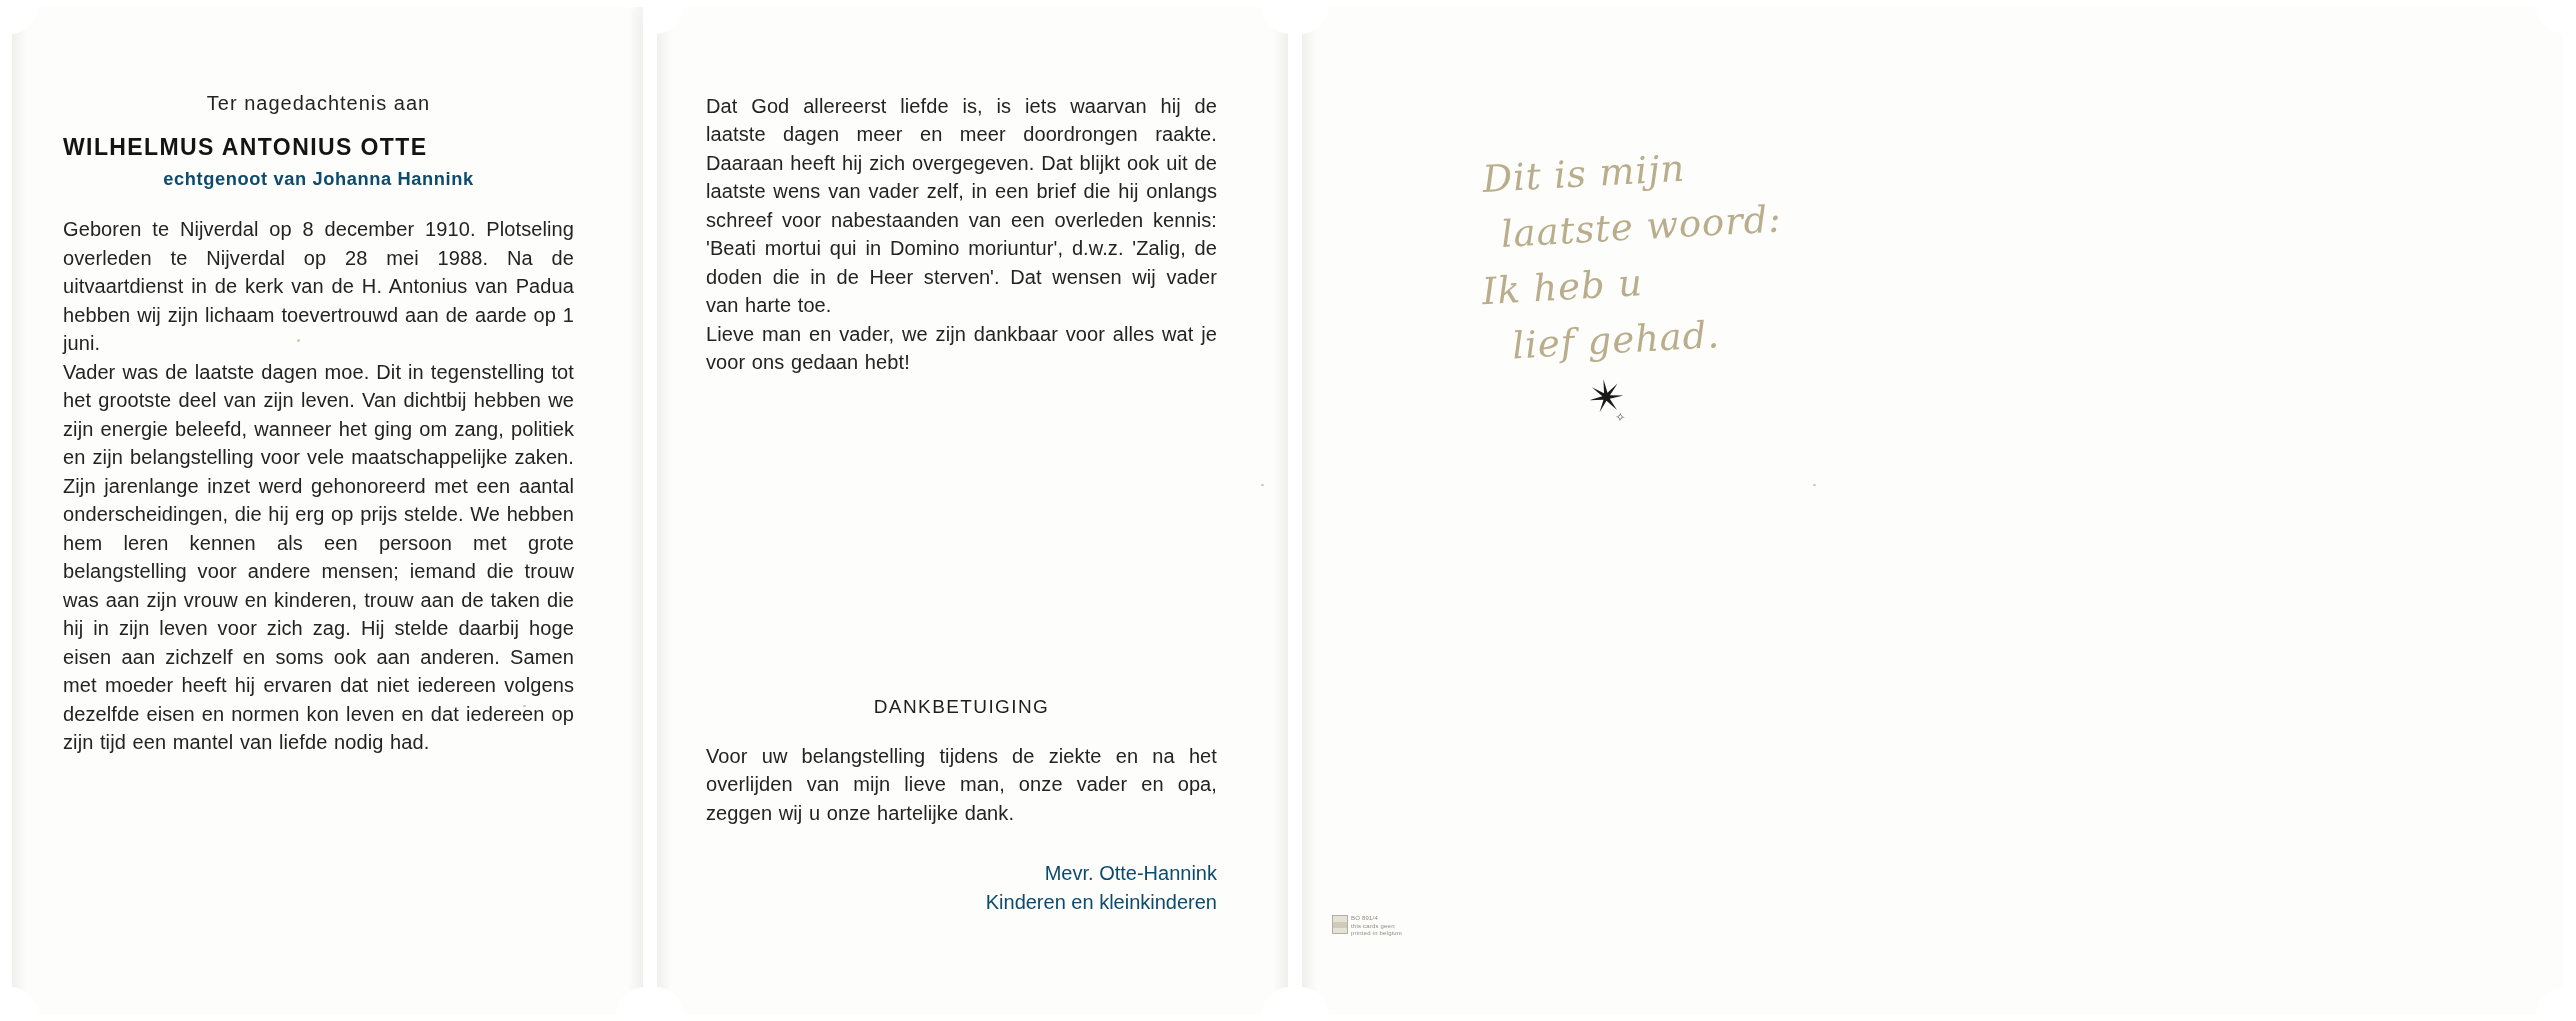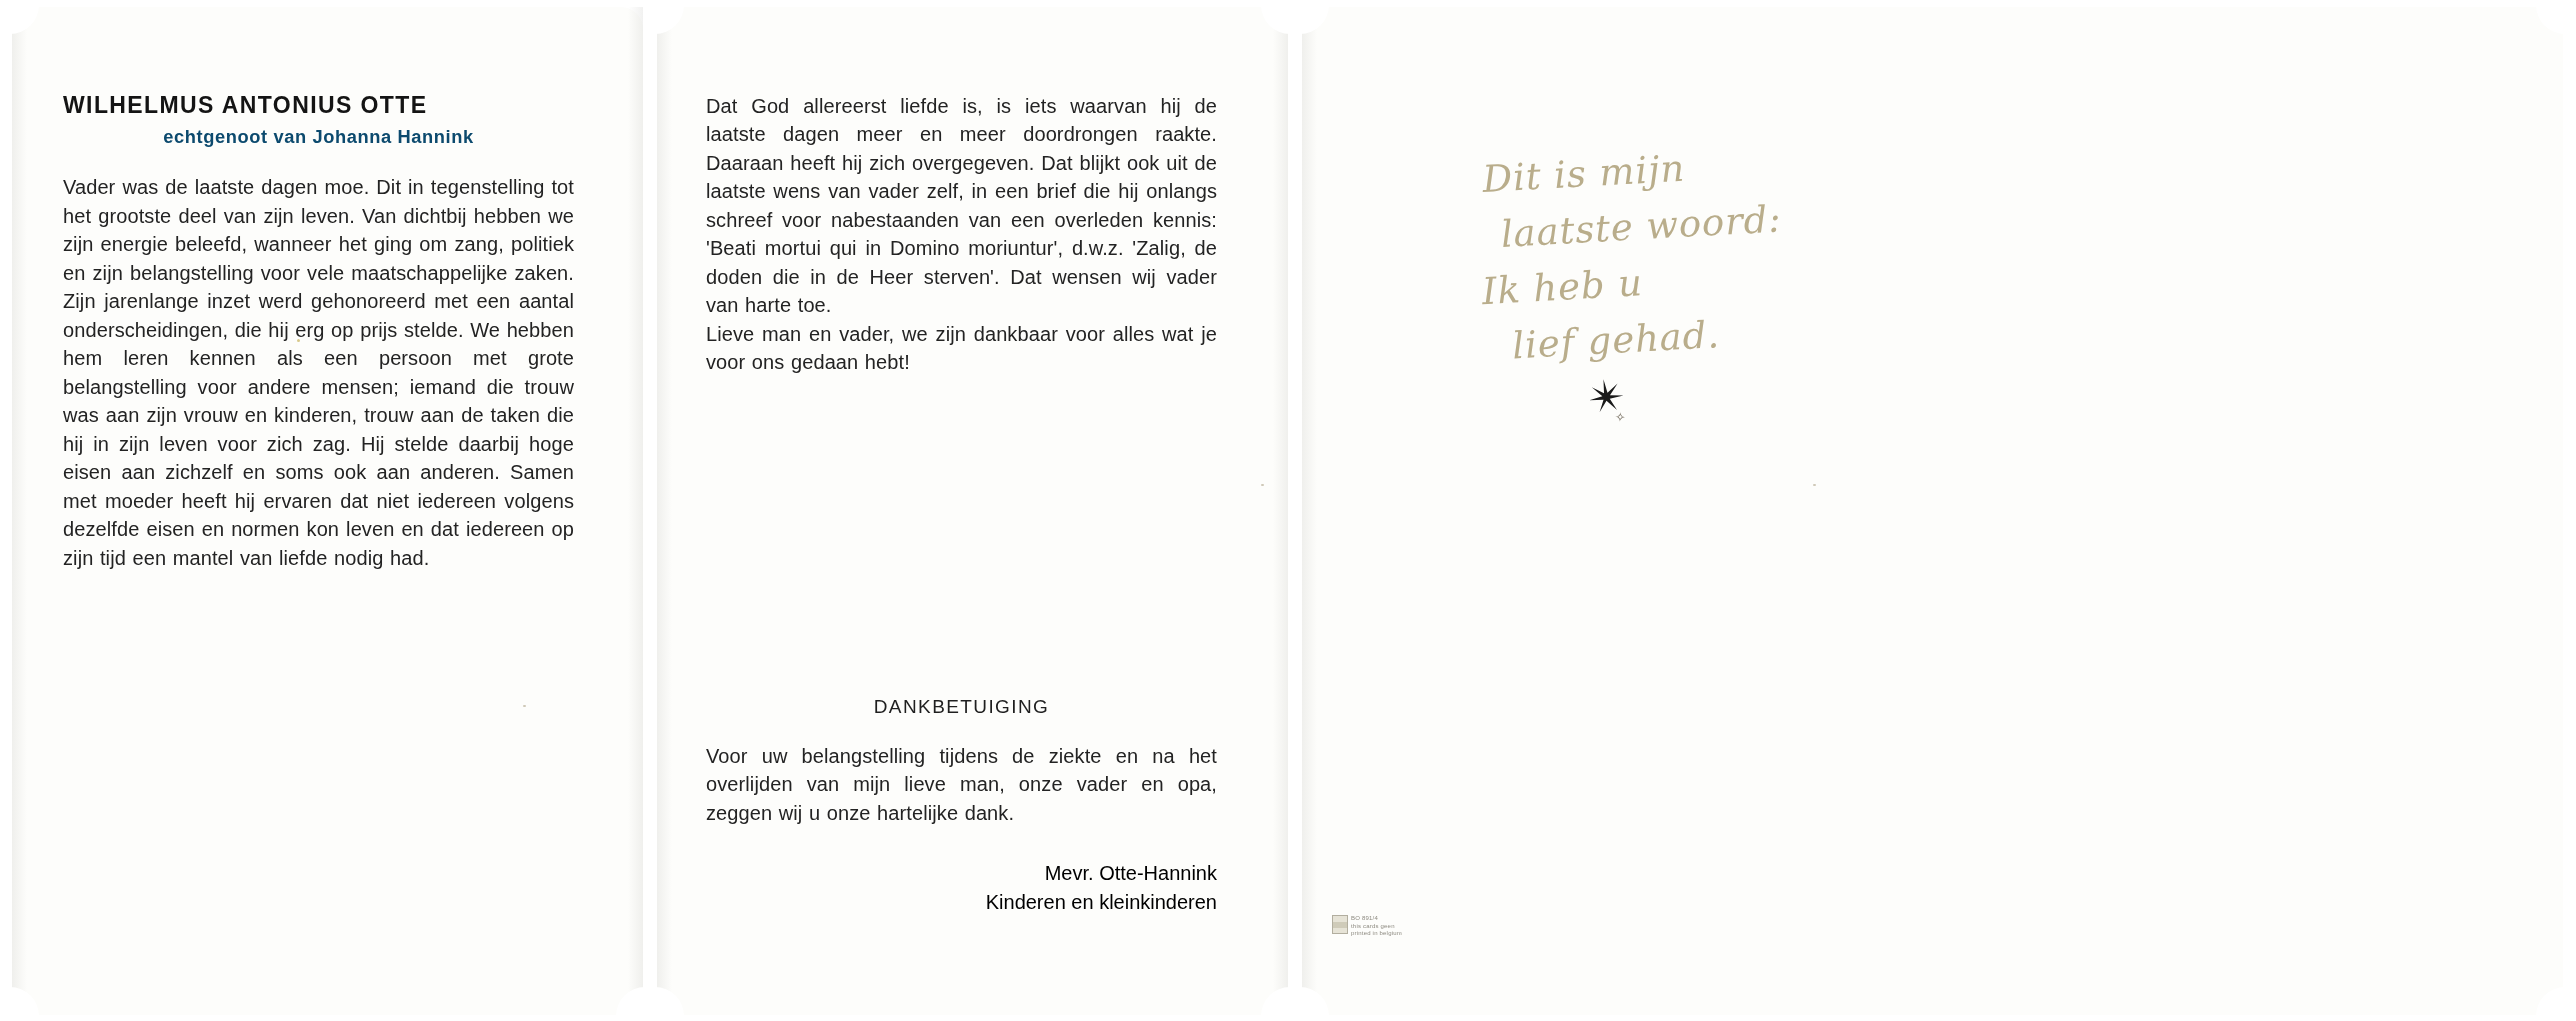--- a/index.html
+++ b/index.html
@@ -124,21 +124,21 @@
     font-size: 19px;
     letter-spacing: 1.4px;
     color: #1f1f1f;
     margin-bottom: 24px;
   }
   .signature {
     margin-top: 32px;
     text-align: right;
     font-size: 20px;
     line-height: 28.5px;
-    color: #000000;
+    color: #0c4a6e;
   }
 
   
   #quote {
     position: absolute;
     left: 179px;
     top: 145px;
     width: 443px;
     font-family: "DejaVu Serif", serif;
     font-style: italic;
@@ -210,22 +210,24 @@
 <body>
 
 <div class="card" id="panel-left">
   <div class="edge-shadow l"></div>
   <div class="edge-shadow r"></div>
   <div class="notch tl"></div>
   <div class="notch bl"></div>
   <div class="notch br"></div>
 
   <div id="left-content">
+    <div class="head-line">Ter nagedachtenis aan</div>
     <div class="name">WILHELMUS ANTONIUS OTTE</div>
     <div class="spouse">echtgenoot van Johanna Hannink</div>
+    <div class="txt para">Geboren te Nijverdal op 8 december 1910. Plotseling overleden te Nijverdal op 28 mei 1988. Na de uitvaartdienst in de kerk van de H. Antonius van Padua hebben wij zijn lichaam toevertrouwd aan de aarde op 1 juni.</div>
     <div class="txt para">Vader was de laatste dagen moe. Dit in tegenstelling tot het grootste deel van zijn leven. Van dichtbij hebben we zijn energie beleefd, wanneer het ging om zang, politiek en zijn belangstelling voor vele maatschappelijke zaken. Zijn jarenlange inzet werd gehonoreerd met een aantal onderscheidingen, die hij erg op prijs stelde. We hebben hem leren kennen als een persoon met grote belangstelling voor andere mensen; iemand die trouw was aan zijn vrouw en kinderen, trouw aan de taken die hij in zijn leven voor zich zag. Hij stelde daarbij hoge eisen aan zichzelf en soms ook aan anderen. Samen met moeder heeft hij ervaren dat niet iedereen volgens dezelfde eisen en normen kon leven en dat iedereen op zijn tijd een mantel van liefde nodig had.</div>
   </div>
 
   <div class="speck" style="left:285px; top:332px; width:3.4px; height:3.4px; background:#d8c98a;"></div>
   <div class="speck" style="left:511px; top:698px; width:2.6px; height:2.6px;"></div>
 </div>
 
 <div class="card" id="panel-middle">
   <div class="edge-shadow l"></div>
   <div class="edge-shadow r"></div>

